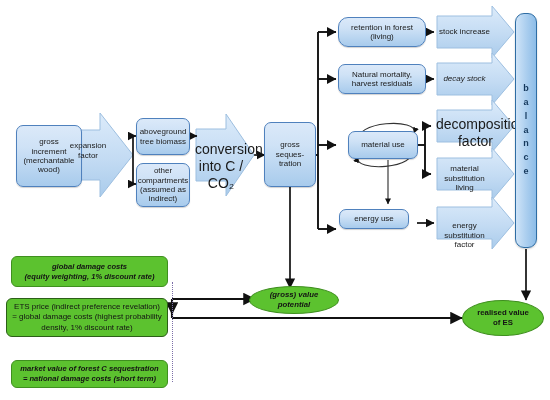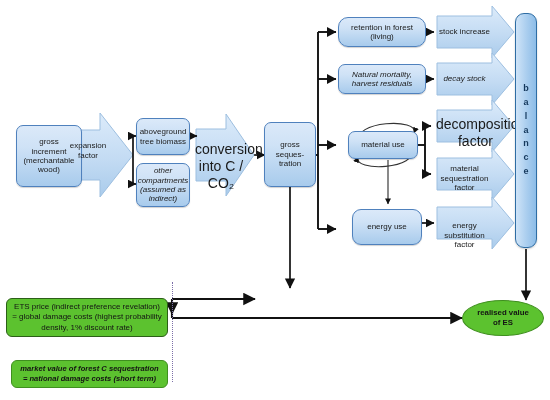--- a/index.html
+++ b/index.html
@@ -16,21 +16,21 @@
     color:#1a1a1a;
     font-size:8px;
     line-height:1.18;
     display:flex;
     align-items:center;
     justify-content:center;
     text-align:center;
     padding:2px 3px;
     box-shadow:0 1px 1px rgba(0,0,0,.18);
   }
-  .bbox.ital{font-style:italic;}
+  .bbox.ital{}
 
   
   .balbar{
     position:absolute;
     box-sizing:border-box;
     border:1.6px solid #2e6da4;
     border-radius:9px;
     background:linear-gradient(to right,#cfe4f8 0%,#a9cdee 55%,#8dbde8 100%);
     display:flex;align-items:center;justify-content:center;
     box-shadow:0 1px 2px rgba(0,0,0,.2);
@@ -226,66 +226,74 @@
 
   <div class="bbox ital" style="left:338px;top:64px;width:88px;height:30px;">
     <span style="white-space:pre-line">Natural mortality,
 harvest residuals</span>
   </div>
 
   <div class="bbox" style="left:348px;top:131px;width:70px;height:28px;">
     <span style="white-space:pre-line">material use</span>
   </div>
 
-  <div class="bbox" style="left:352px;top:209px;width:70px;height:36px;border-radius:9px;">
+  <div class="bbox" style="left:339px;top:209px;width:70px;height:20px;">
     <span style="white-space:pre-line">energy use</span>
   </div>
 
   <div style="position:absolute;left:66px;top:141px;width:44px;font-size:8px;text-align:center;line-height:1.2;white-space:pre-line;color:#1a1a1a;">expansion
 factor</div>
 
   <div style="position:absolute;left:195px;top:141px;width:52px;font-size:14px;text-align:center;line-height:1.2;white-space:pre-line;color:#1a1a1a;">conversion
 into C / CO₂</div>
 
   <div style="position:absolute;left:437px;top:27px;width:55px;font-size:8px;text-align:center;line-height:1.2;white-space:pre-line;color:#1a1a1a;">stock increase</div>
 
   <div style="position:absolute;left:437px;top:74px;width:55px;font-size:8px;font-style:italic;text-align:center;line-height:1.2;white-space:pre-line;color:#1a1a1a;">decay stock</div>
 
   <div style="position:absolute;left:436px;top:116px;width:57px;font-size:14px;text-align:right;line-height:1.2;white-space:pre-line;color:#1a1a1a;">decomposition
 factor</div>
 
   <div style="position:absolute;left:435px;top:164px;width:59px;font-size:8px;text-align:center;line-height:1.2;white-space:pre-line;color:#1a1a1a;">material
-sequestration factor</div>
+substitution living</div>
 
   <div style="position:absolute;left:435px;top:221px;width:59px;font-size:8px;text-align:center;line-height:1.2;white-space:pre-line;color:#1a1a1a;">energy
 substitution factor</div>
 
   <div class="balbar" style="left:515px;top:13px;width:22px;height:235px;">
     <div class="letters">
       <div>b</div>
       <div>a</div>
       <div>l</div>
       <div>a</div>
       <div>n</div>
       <div>c</div>
       <div>e</div>
     </div>
   </div>
 
+  <div class="gbox" style="left:11px;top:256px;width:157px;height:31px;">
+    <span style="white-space:pre-line">global damage costs
+(equity weighting, 1% discount rate)</span>
+  </div>
 
   <div class="gbox strong" style="left:6px;top:298px;width:162px;height:39px;">
     <span style="white-space:pre-line">ETS price (indirect preference revelation)
 = global damage costs (highest probability
 density, 1% discount rate)</span>
   </div>
 
   <div class="gbox" style="left:11px;top:360px;width:157px;height:28px;">
     <span style="white-space:pre-line">market value of forest C sequestration
 = national damage costs (short term)</span>
   </div>
 
+  <div class="gell ital" style="left:249px;top:286px;width:90px;height:28px;">
+    <span style="white-space:pre-line">(gross) value
+potential</span>
+  </div>
 
   <div class="gell bold" style="left:462px;top:300px;width:82px;height:36px;">
     <span style="white-space:pre-line">realised value
 of ES</span>
   </div>
 
 </div>
 
 </body></html>

